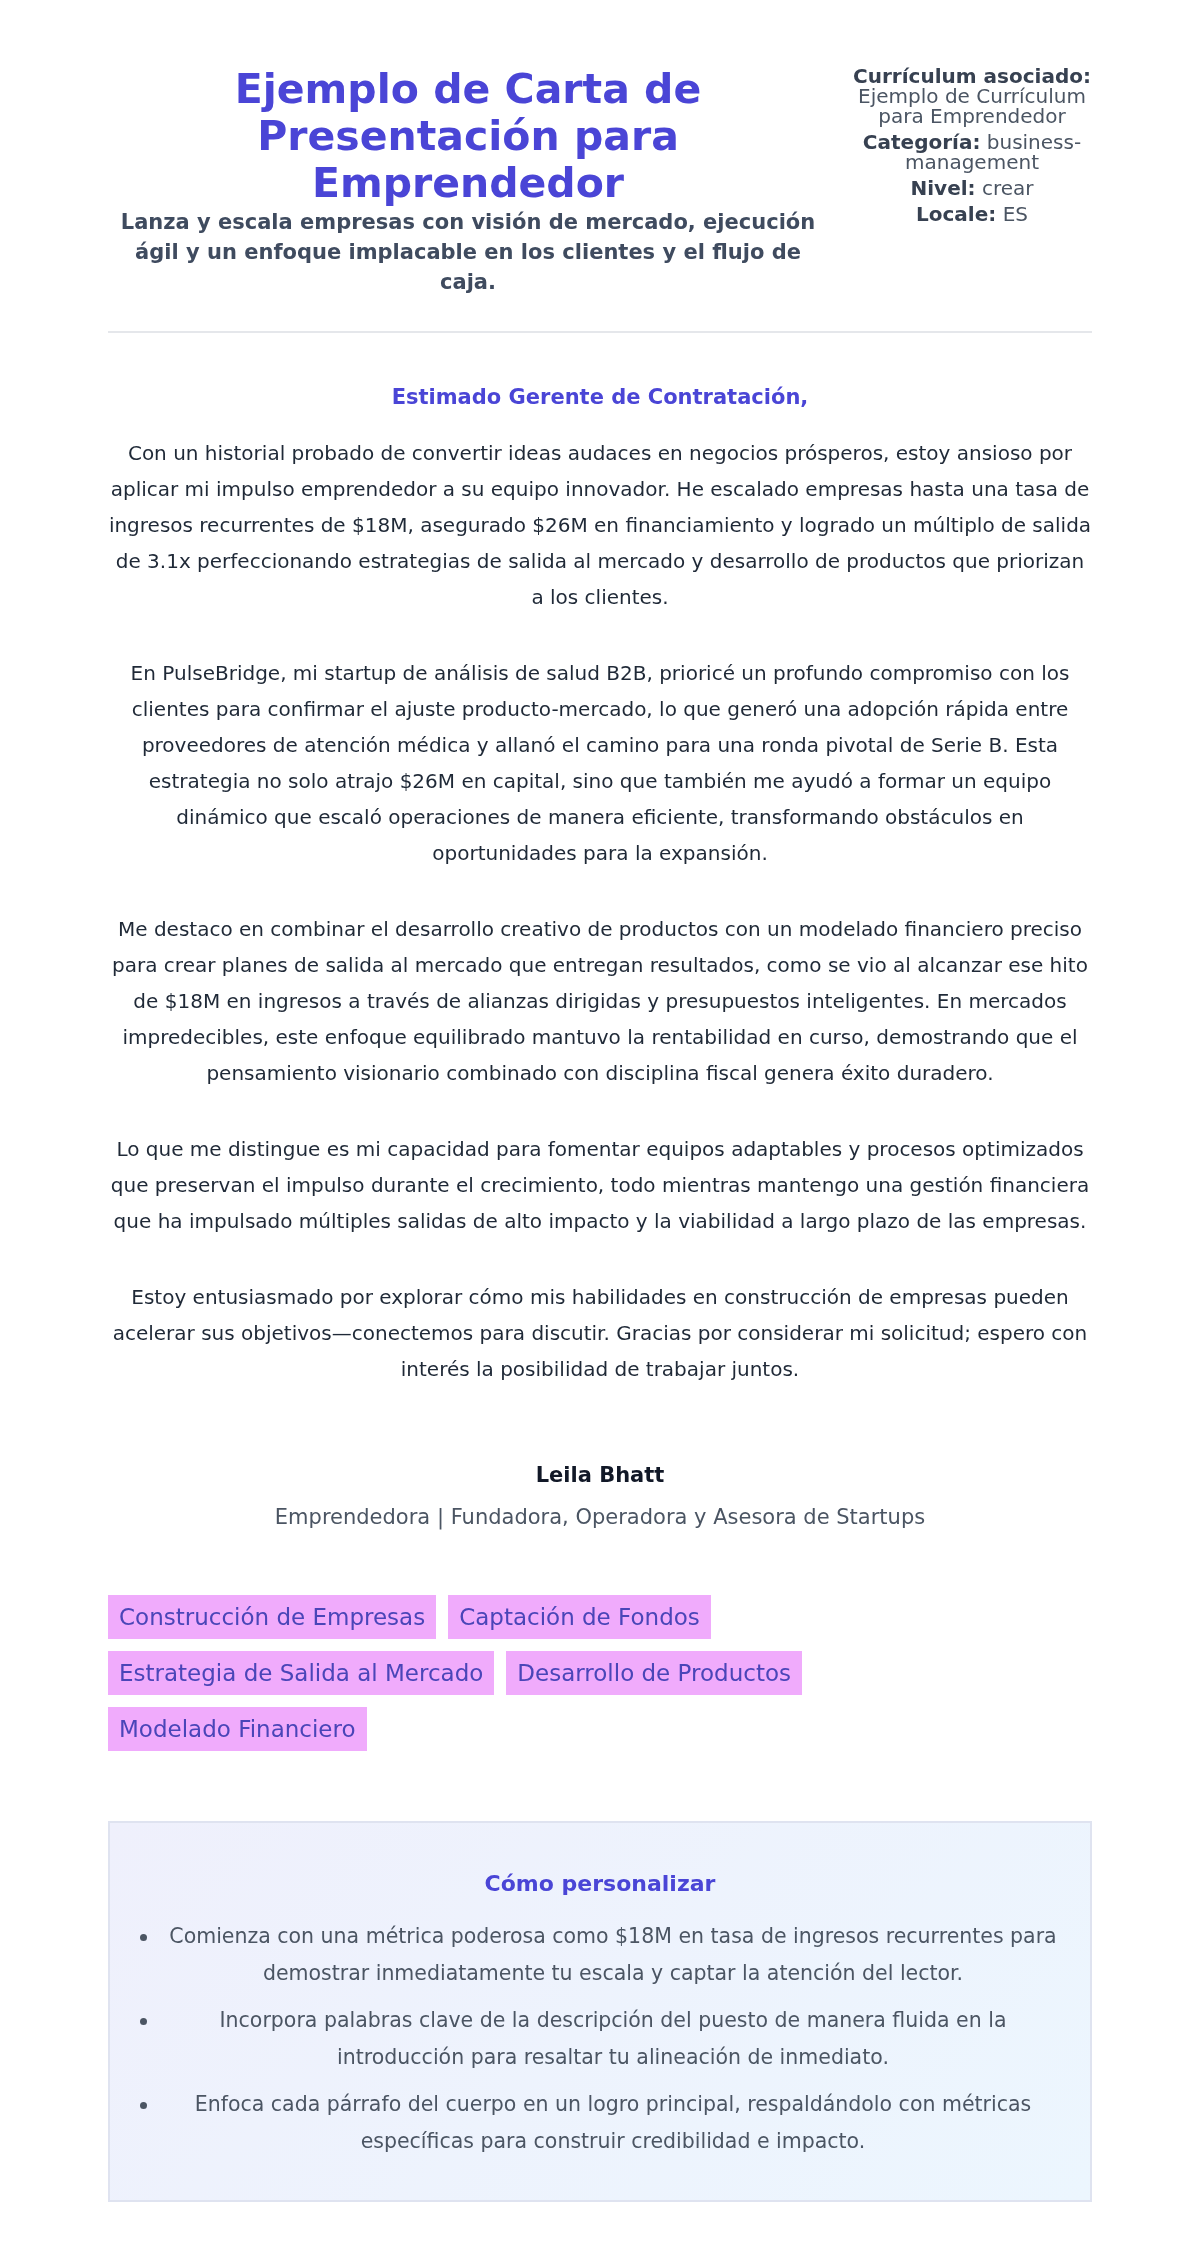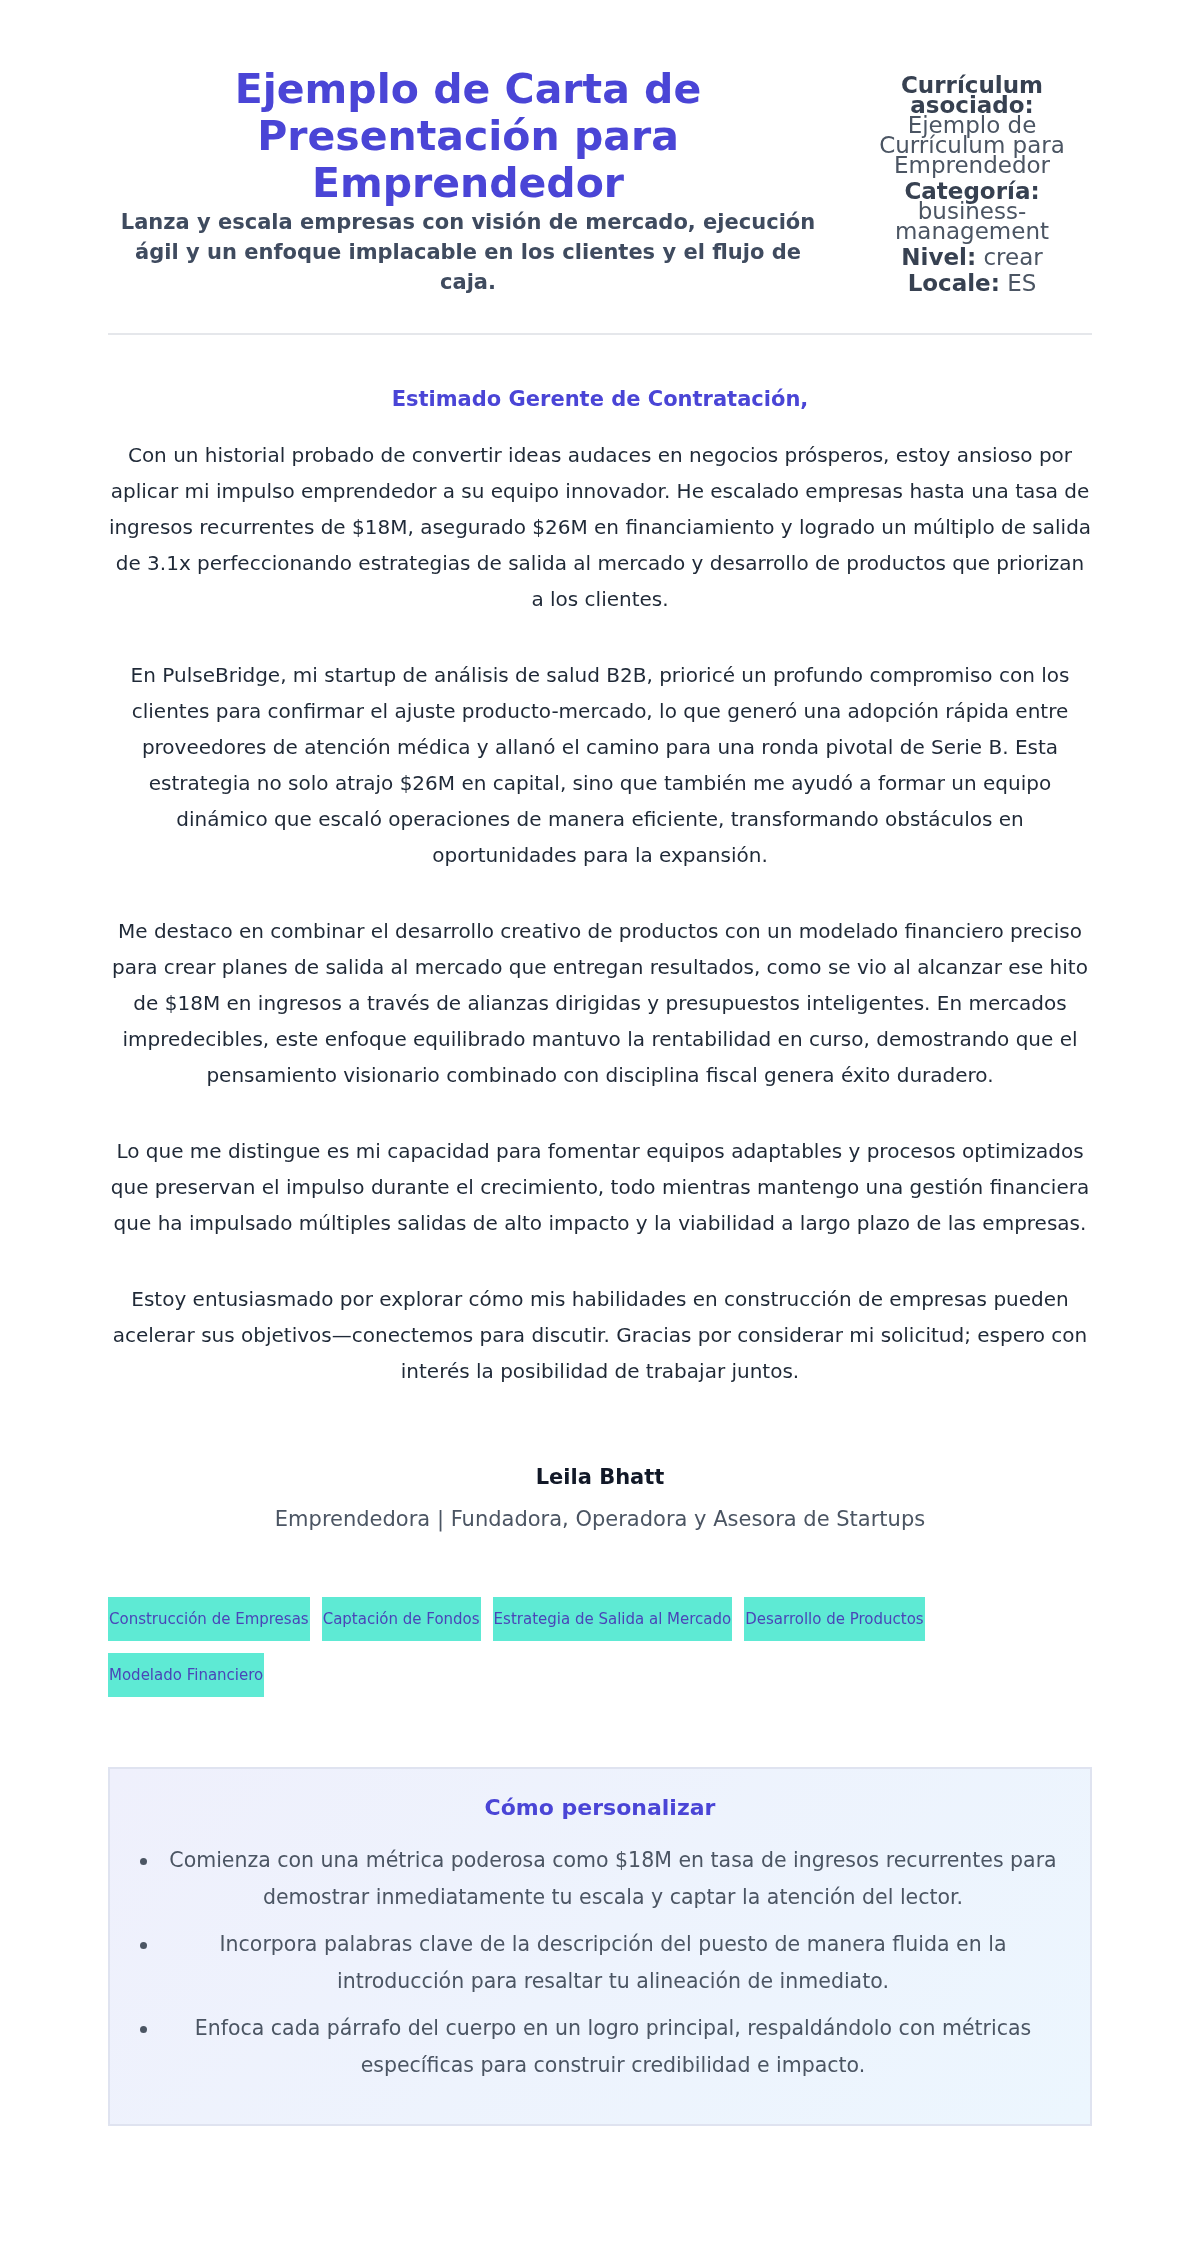--- a/index.html
+++ b/index.html
@@ -31,24 +31,23 @@
     .subtitle {
       font-size: 21px;
       line-height: 30px;
       font-weight: bold;
       color: #3f4b5f;
       margin-top: 0px;
     }
     .meta {
       width: 240px;
       text-align: right;
-      font-size: 23px;
+      font-size: 20px;
       line-height: 20px;
       color: #4b5563;
-      margin-top: 9px;
     }
     .meta-row { margin-bottom: 6px; }
     .meta-key { font-weight: bold; color: #374151; }
     .greeting {
       margin-top: 52px;
       font-size: 21px;
       font-weight: bold;
       color: #4a45d6;
     }
     .body-p {
@@ -70,31 +69,31 @@
       color: #4b5563;
     }
     .tags {
       margin-top: 66px;
       display: flex;
       flex-wrap: wrap;
       gap: 12px 12px;
       width: 900px;
     }
     .tag {
-      background: #5eead4;
+      background: #f0abfc;
       color: #4a45b8;
-      font-size: 15px;
+      font-size: 23px;
       line-height: 20px;
-      padding: 12px 1px;
+      padding: 12px 11px;
     }
     .tips {
       margin-top: 70px;
       border: 2px solid #dfe3f0;
       background: linear-gradient(135deg, #eff0fc 0%, #ecf6fe 100%);
-      padding: 26px 28px 34px 28px;
+      padding: 48px 28px 34px 28px;
     }
     .tips-title {
       font-size: 22px;
       font-weight: bold;
       color: #4a45d6;
     }
     .tips-list {
       margin-top: 22px;
       list-style: none;
     }

